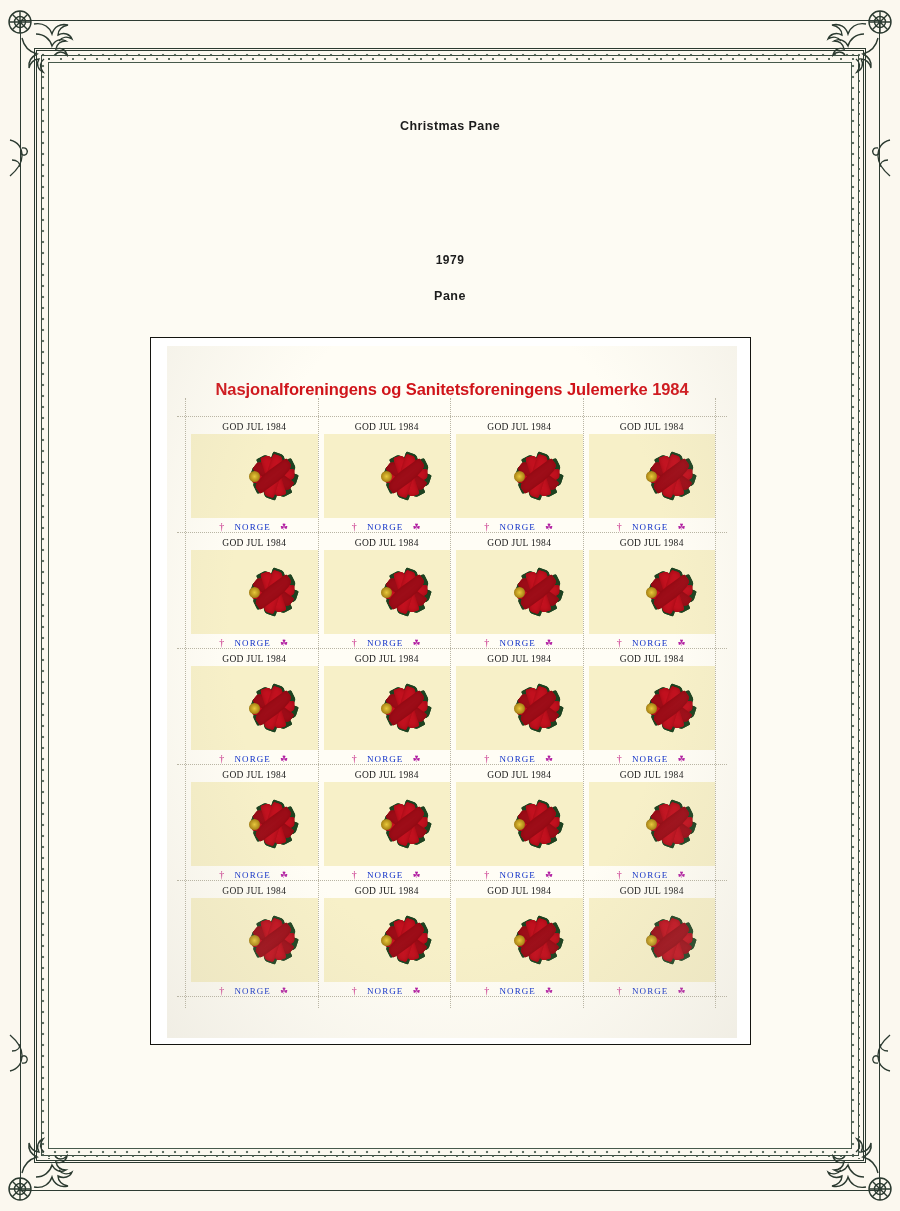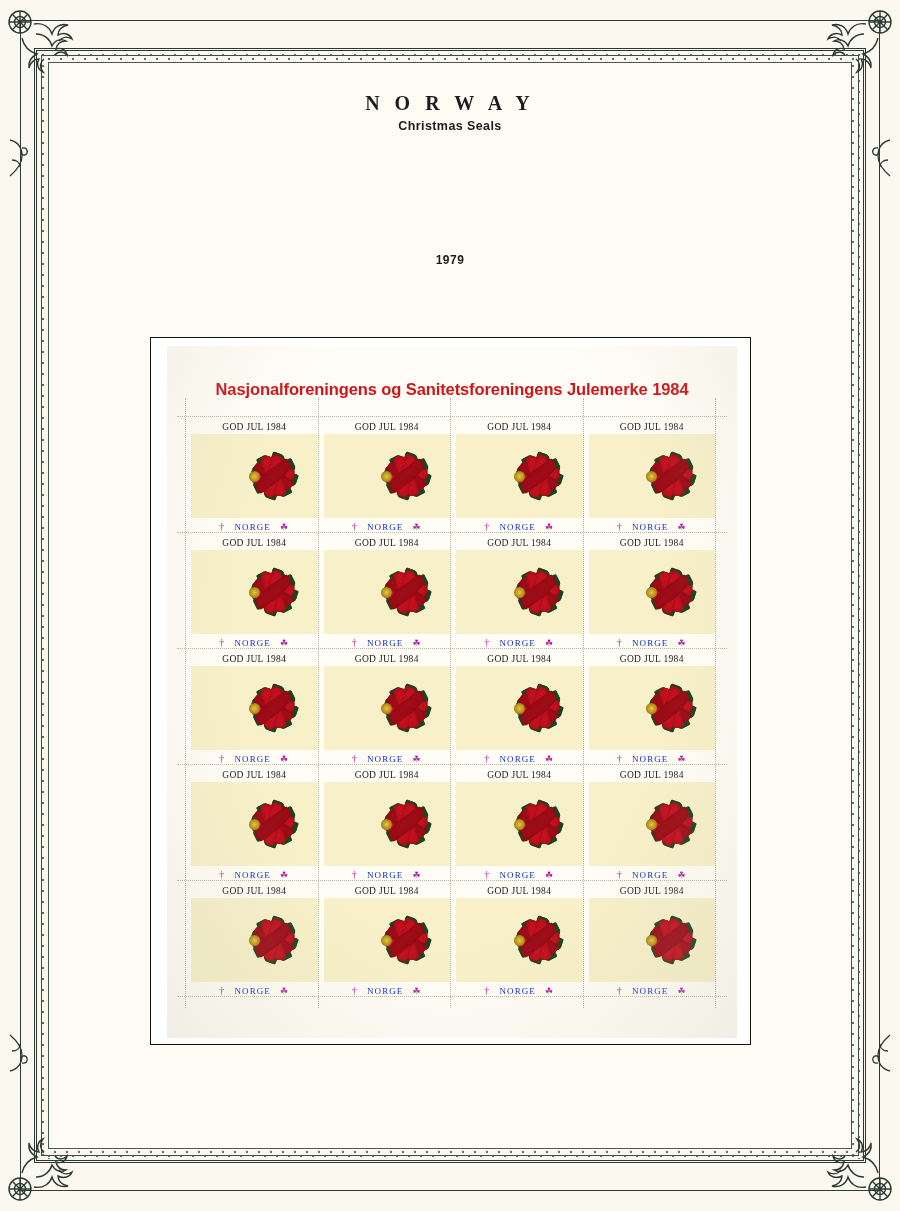--- a/index.html
+++ b/index.html
@@ -351,23 +351,23 @@
     </svg>
   </div>
   <div class="side-orn r2">
     <svg viewBox="0 0 26 44" fill="none" stroke="currentColor" stroke-width="1.3">
       <path d="M6 4c8 2 12 8 12 16 0 8-5 14-12 20"></path>
       <path d="M18 12c4-1 6 2 5 5-1 3-5 3-6 0"></path>
       <path d="M8 24c5 0 8 3 8 7"></path>
     </svg>
   </div>
 
-  <div class="country-title">N O R W A Y</div>
-  <div class="subtitle">Christmas Seals</div>
+  <div class="subtitle">Christmas Pane</div>
   <div class="year-label">1979</div>
+  <div class="pane-label">Pane</div>
 
   <div class="mount">
     <div class="sheet">
       <div class="sheet-title">Nasjonalforeningens og Sanitetsforeningens Julemerke 1984</div>
       <div class="grid">
           <div class="stamp">
             <div class="stamp-top">GOD JUL 1984</div>
             <div class="stamp-img" style="background: rgb(247, 240, 200);">
               <div class="leaf" style="background: rgb(29, 66, 32); transform: translate(-6%, -50%) rotate(18deg);"></div>
               <div class="leaf" style="background: rgb(29, 66, 32); transform: translate(-6%, -50%) rotate(62deg);"></div>

